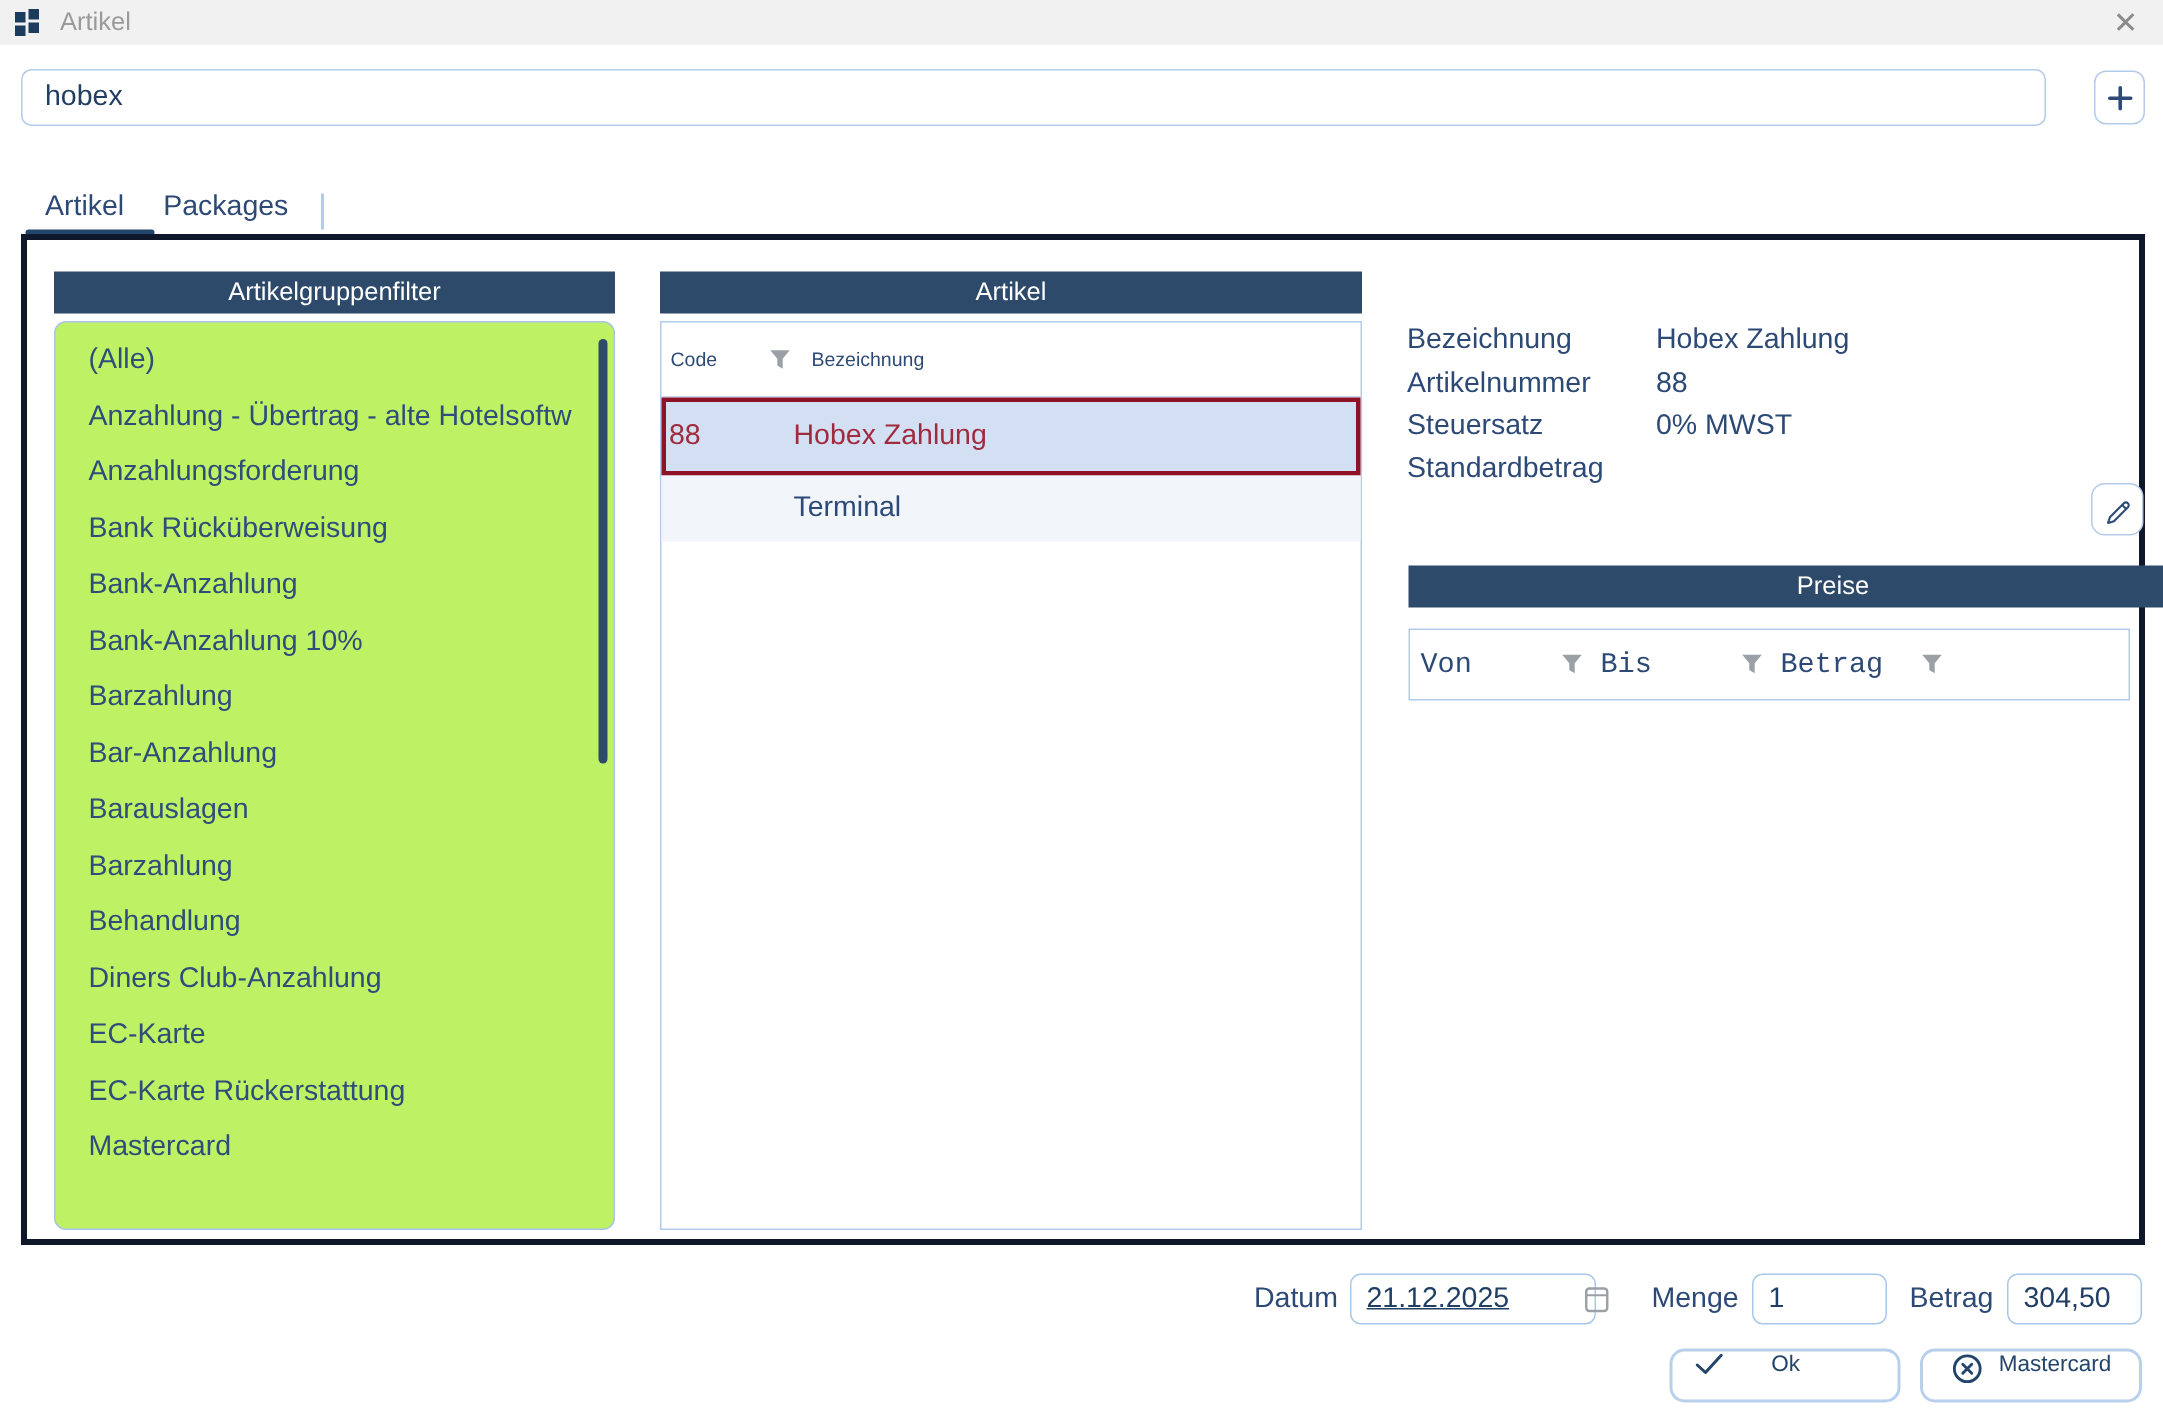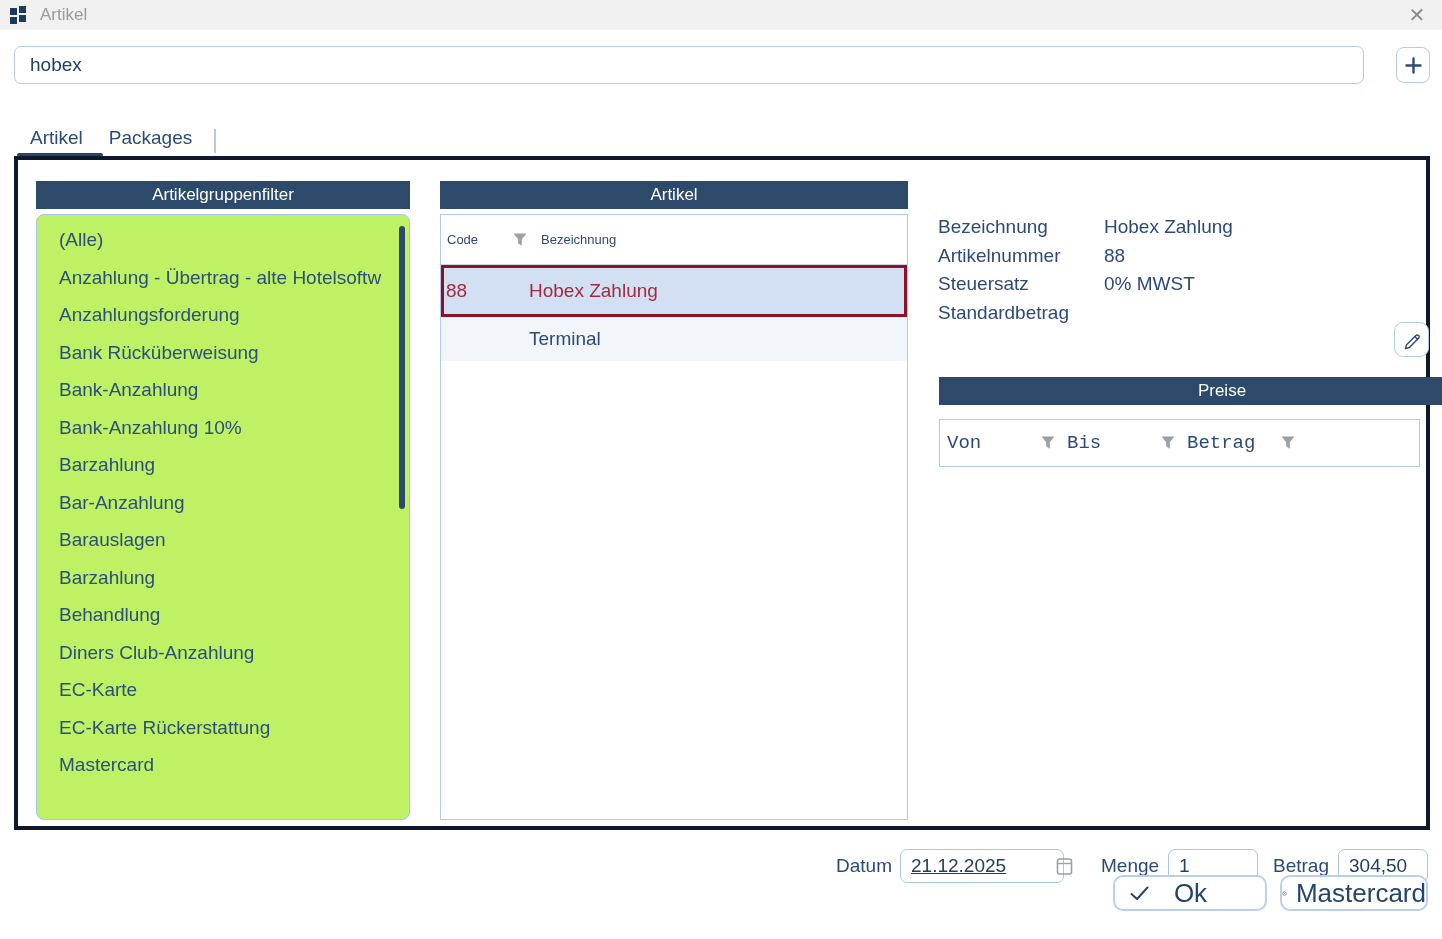--- a/index.html
+++ b/index.html
@@ -87,23 +87,23 @@
   #lbl-menge  { left:1101px; top:855px; }
   #lbl-betrag { left:1273px; top:855px; }
   .f-input { position:absolute; top:849px; height:34px; border:1px solid #a9c7ea;
     border-radius:7px; outline:none; font:19px "Liberation Sans", sans-serif;
     color:#203f63; padding:0 10px; background:#fff; }
   #inp-datum  { left:900px;  width:164px;text-decoration:underline; }
   #inp-menge  { left:1168px; width:90px; }
   #inp-betrag { left:1338px; width:90px; }
   .calendar-icon { position:absolute; left:1056px; top:856px; pointer-events:none; }
 
-  .btn { position:absolute; top:875px; height:36px; background:#fff;
-    border:2px solid #b9d0ec; border-radius:10px; display:flex; align-items:center;
-    font-size:26px; color:#24456b; cursor:pointer; }
+  .btn { position:absolute; top:899px; height:36px; background:#fff;
+    border:2px solid #b9d0ec; border-radius:10px; display:flex; 
+    font-size:15px; color:#24456b; cursor:pointer; }
   #btn-ok { left:1113px; width:154px; }
   #btn-ok .ck { margin-left:14px; }
   #btn-ok .btn-label { flex:1; text-align:center; margin-right:34px; }
   #btn-cancel { left:1280px; width:148px; justify-content:center; gap:9px; }
 </style>
 </head>
 <body>
 
 <div class="titlebar">
   <svg class="app-icon" viewBox="0 0 17 18">

